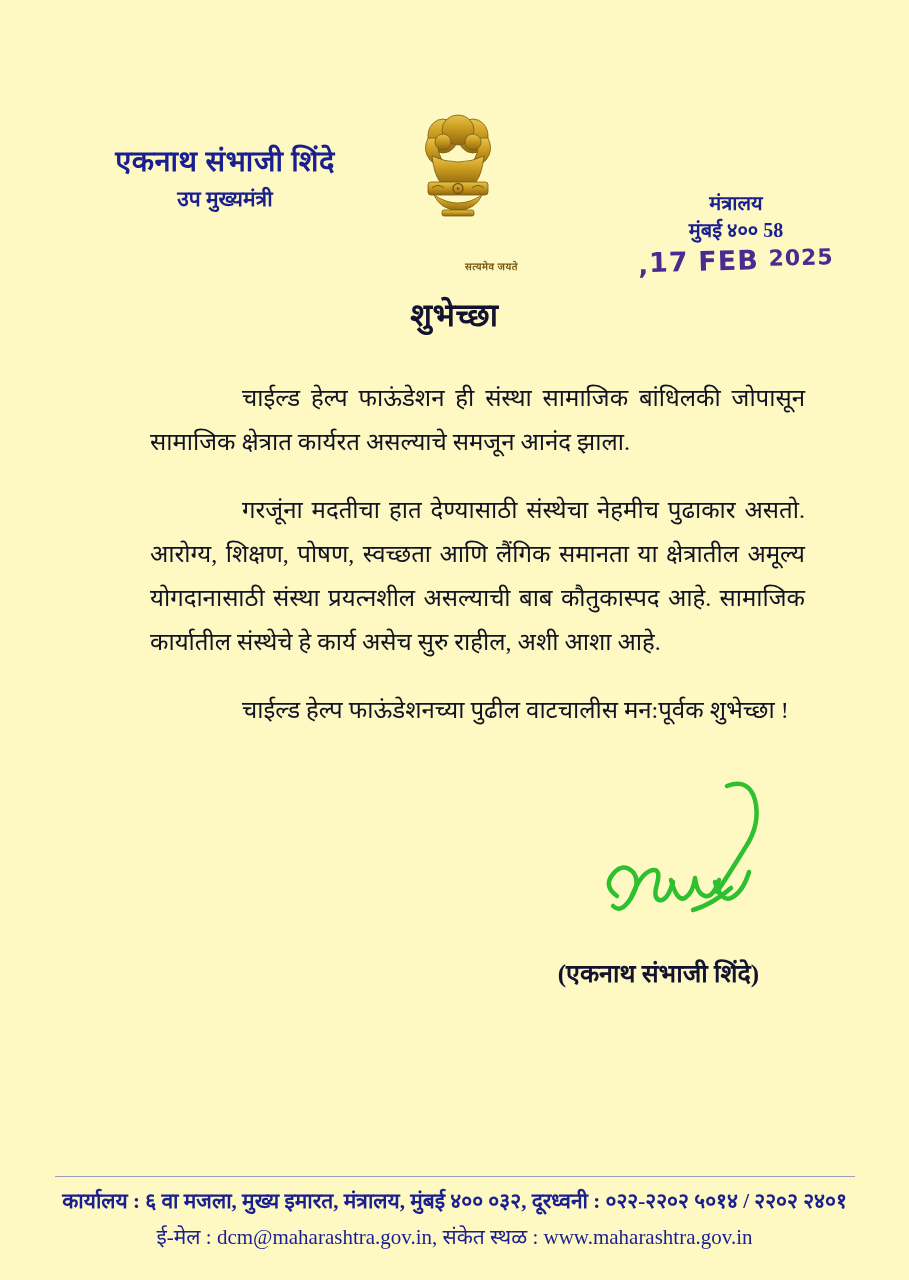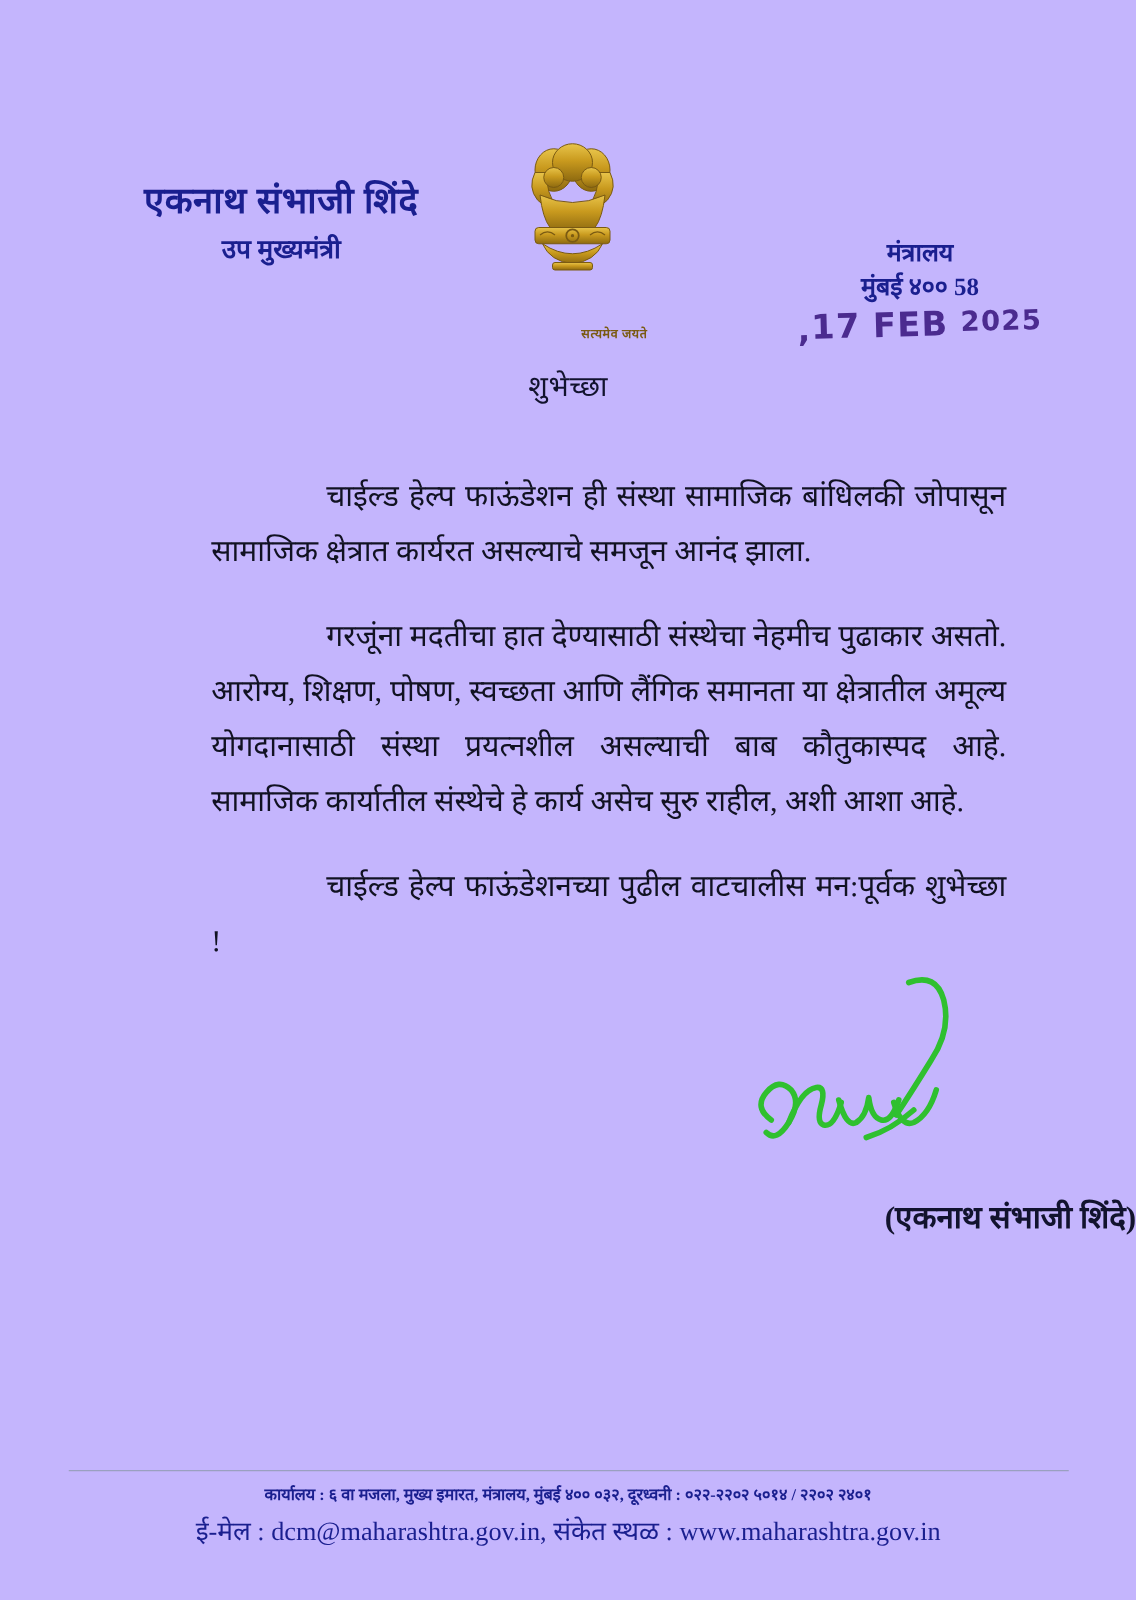--- a/index.html
+++ b/index.html
@@ -7,21 +7,21 @@
     padding: 0;
     background: #ffffff;
   }
   body {
     font-family: "Liberation Serif", "DejaVu Serif", serif;
   }
   .page {
     position: relative;
     width: 909px;
     height: 1280px;
-    background: #c4b5fd;
+    background: #fef9c3;
     overflow: hidden;
   }
 
   
   .header {
     position: absolute;
     top: 108px;
     left: 0;
     width: 909px;
     height: 180px;
@@ -102,57 +102,57 @@
     top: 2px;
   }
 
   
   .subject {
     position: absolute;
     top: 292px;
     left: 0;
     width: 909px;
     text-align: center;
-    font-size: 23px;
-    font-weight: normal;
+    font-size: 32px;
+    font-weight: bold;
     color: #12132e;
     letter-spacing: 0.5px;
   }
   .body {
     position: absolute;
     top: 352px;
     left: 150px;
     width: 655px;
     color: #111222;
     font-size: 24px;
     line-height: 44px;
   }
   .para {
     text-align: justify;
     text-align-last: left;
     text-indent: 92px;
     margin-bottom: 18px;
-    margin-left: 19px;
   }
   .para.p3 { text-indent: 92px; }
 
   
   .signature {
     position: absolute;
     left: 575px;
     top: 778px;
     width: 230px;
     height: 175px;
     pointer-events: none;
   }
   .sign-name {
     position: absolute;
     top: 955px;
     left: 0;
     width: 909px;
+    padding-right: 150px;
     box-sizing: border-box;
     text-align: right;
     font-size: 25px;
     font-weight: bold;
     color: #12132e;
   }
 
   
   .footer-rule {
     position: absolute;
@@ -164,21 +164,21 @@
   }
   .footer {
     position: absolute;
     top: 1186px;
     left: 0;
     width: 909px;
     text-align: center;
     color: #1a1f8f;
   }
   .footer-line1 {
-    font-size: 13px;
+    font-size: 21px;
     font-weight: bold;
     line-height: 1.5;
   }
   .footer-line2 {
     font-size: 21px;
     font-weight: normal;
     line-height: 1.6;
     margin-top: 3px;
   }
 </style>

